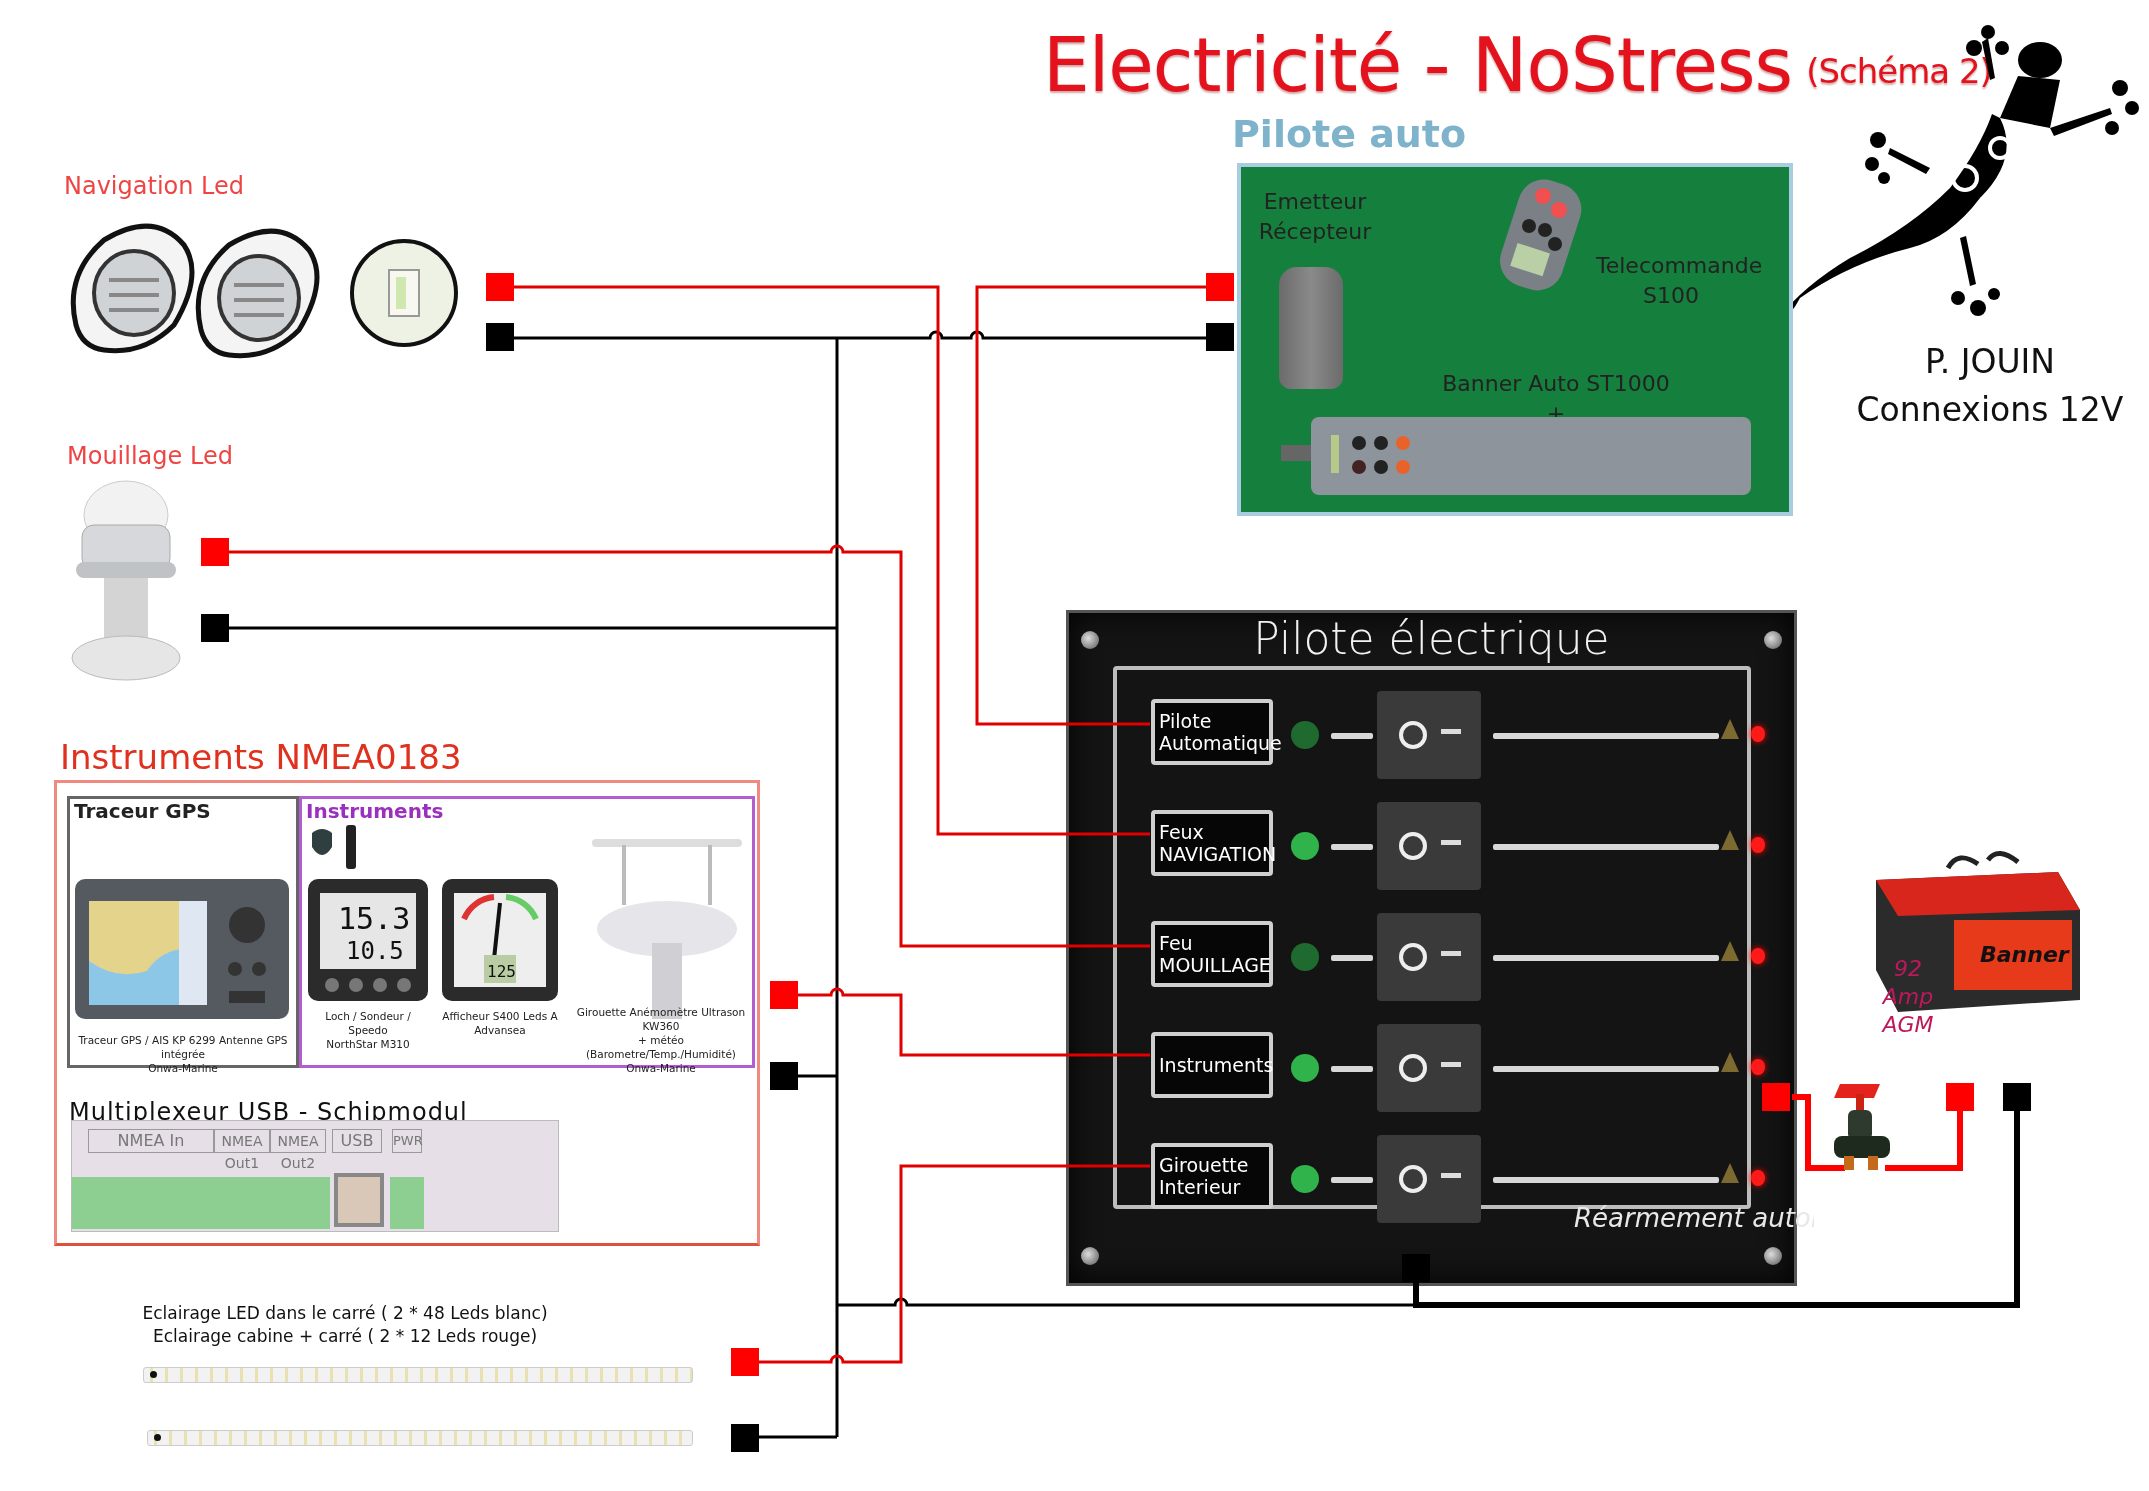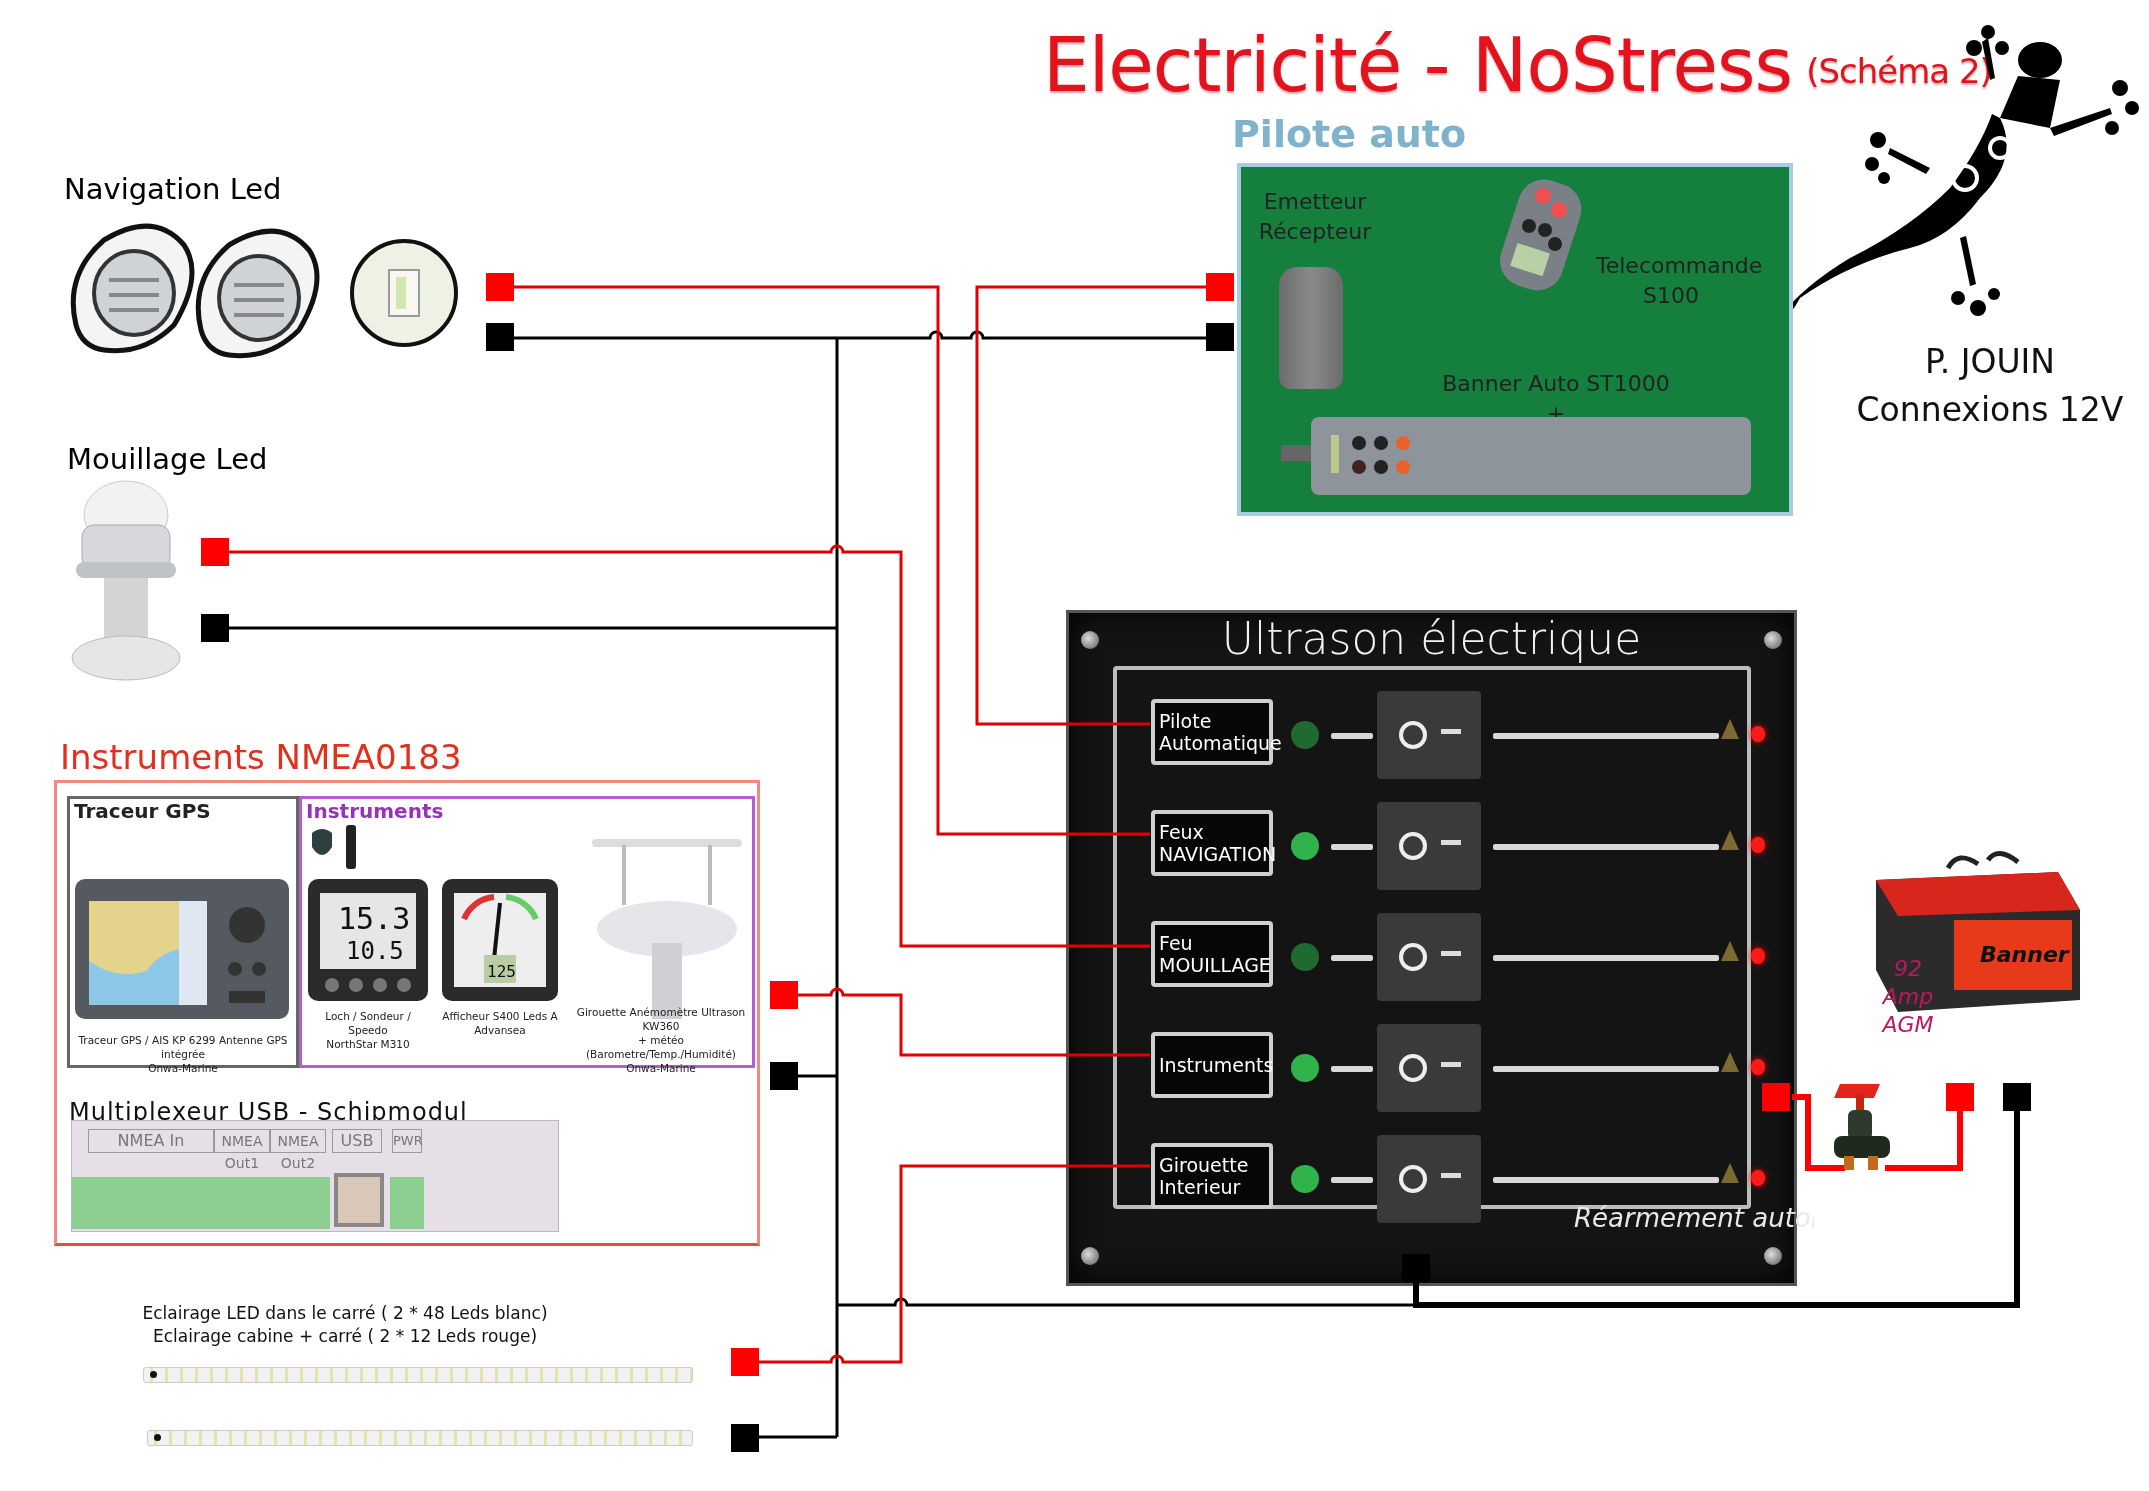--- a/index.html
+++ b/index.html
@@ -1,21 +1,21 @@
 <!DOCTYPE html>
 <html><head>
 <meta charset="utf-8">
 <style>
   html,body{margin:0;padding:0;background:#fff;}
   body{width:2149px;height:1491px;position:relative;overflow:hidden;font-family:"DejaVu Sans","Liberation Sans",sans-serif;}
   .abs{position:absolute;}
   #wires{position:absolute;left:0;top:0;width:2149px;height:1491px;z-index:5;pointer-events:none;}
   .title{left:1043px;top:22px;font-size:74px;color:#e3121c;font-family:"DejaVu Sans",sans-serif;letter-spacing:-1px;text-shadow:0 2px 2px rgba(120,0,0,.35);white-space:nowrap;}
   .title .sub{font-size:34px;margin-left:14px;vertical-align:8px;}
-  .label-lg{font-size:29px;color:#000000;white-space:nowrap;}
+  .label-lg{font-size:24px;color:#ef4444;white-space:nowrap;}
   .author{left:1830px;top:338px;width:320px;text-align:center;font-size:33px;line-height:48px;color:#111;}
   .pilote-title{left:1232px;top:112px;font-size:38px;font-weight:bold;color:#7fb3cc;}
   .pilote-box{left:1237px;top:163px;width:548px;height:345px;border:4px solid #a9cde0;background:#15803d;}
   .pl{font-size:22px;color:#222;text-align:center;line-height:30px;position:absolute;}
   .panel{left:1066px;top:610px;width:725px;height:670px;background:#141414;border:3px solid #555;box-shadow:inset 0 0 30px #000;z-index:2;}
   .panel-title{left:0;width:100%;top:0;text-align:center;font-size:44px;color:#f2f2f2;font-family:"DejaVu Sans",sans-serif;font-weight:300;}
   .panel-frame{left:44px;top:53px;width:630px;height:535px;border:4px solid #bdbdbd;border-radius:4px;}
   .screw{width:18px;height:18px;border-radius:50%;background:radial-gradient(circle at 40% 40%,#ddd,#555);}
   .circuit{position:absolute;left:82px;height:74px;width:600px;}
   .clabel{position:absolute;left:0;top:0;width:122px;height:66px;border:4px solid #cfcfcf;border-radius:4px;background:#060606;color:#fff;font-size:19px;line-height:22px;padding:6px 4px;box-sizing:border-box;display:flex;flex-direction:column;justify-content:center;}
@@ -139,21 +139,21 @@
     <circle cx="78" cy="36" r="7" fill="#222"></circle>
       <circle cx="100" cy="36" r="7" fill="#222"></circle>
       <circle cx="122" cy="36" r="7" fill="#e8622a"></circle>
     <circle cx="78" cy="60" r="7" fill="#422"></circle>
       <circle cx="100" cy="60" r="7" fill="#222"></circle>
       <circle cx="122" cy="60" r="7" fill="#e8622a"></circle>
   </svg>
 </div>
 
 <div class="abs panel">
-  <div class="abs panel-title">Ultrason électrique</div>
+  <div class="abs panel-title">Pilote électrique</div>
   <div class="abs screw" style="left:12px;top:18px;"></div>
   <div class="abs screw" style="right:12px;top:18px;"></div>
   <div class="abs screw" style="left:12px;bottom:18px;"></div>
   <div class="abs screw" style="right:12px;bottom:18px;"></div>
   <div class="abs panel-frame"></div>
 
   <div class="circuit" style="top:86px;">
     <div class="clabel">
         <span>Pilote</span>
         <span>Automatique</span>

